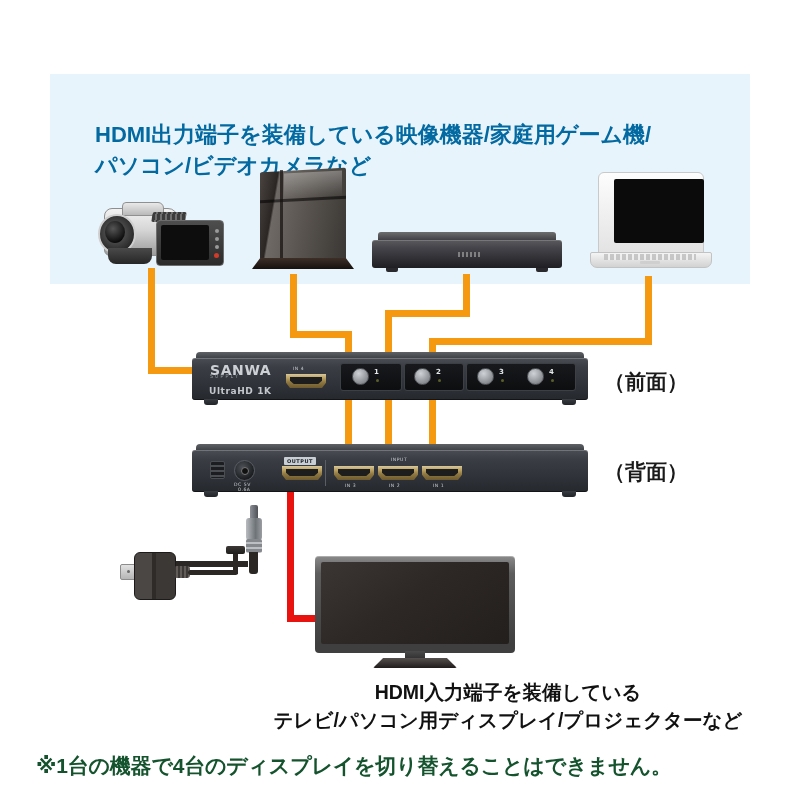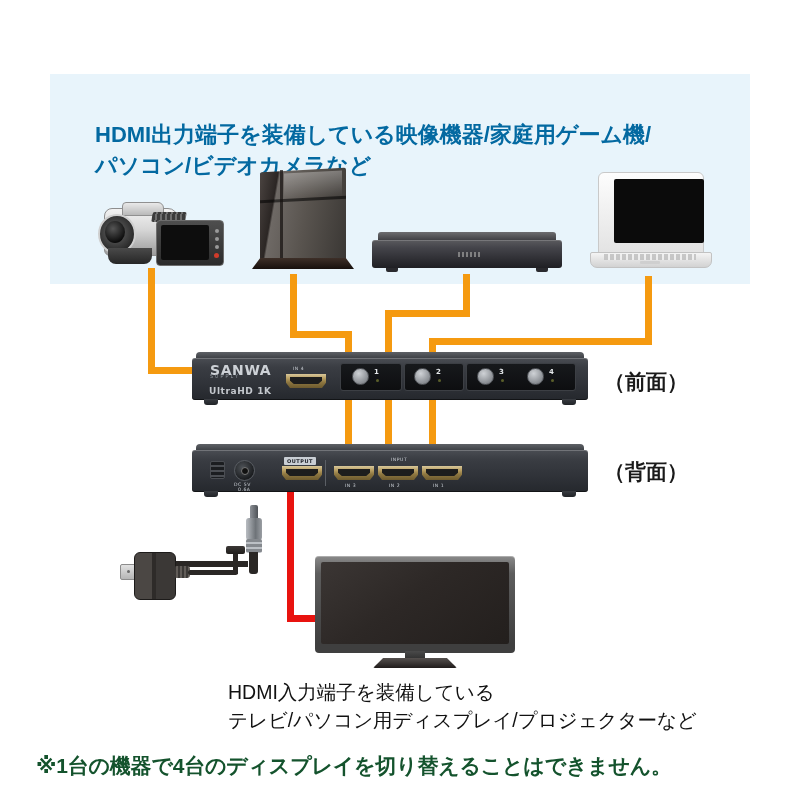--- a/index.html
+++ b/index.html
@@ -34,22 +34,23 @@
   
   .side-label{
     position:absolute;font-size:21px;font-weight:bold;color:#1a1a1a;
   }
   .ac-label{
     position:absolute;left:100px;top:598px;
     font-size:20px;font-weight:bold;color:#111;
   }
   .bottom-text{
     position:absolute;left:228px;top:678px;width:560px;
-    font-size:19.5px;font-weight:normal;color:#111;line-height:1.45;
+    font-size:19.5px;font-weight:bold;color:#111;line-height:1.45;
     white-space:pre-line;
+    text-align:center;
   }
   .note{
     position:absolute;left:24px;top:752px;width:770px;
     font-size:21px;font-weight:bold;color:#14532d;
     letter-spacing:-.2px;
     margin-left:12px;
   }
 
   
   .cable{position:absolute;background:#f59a10;}

